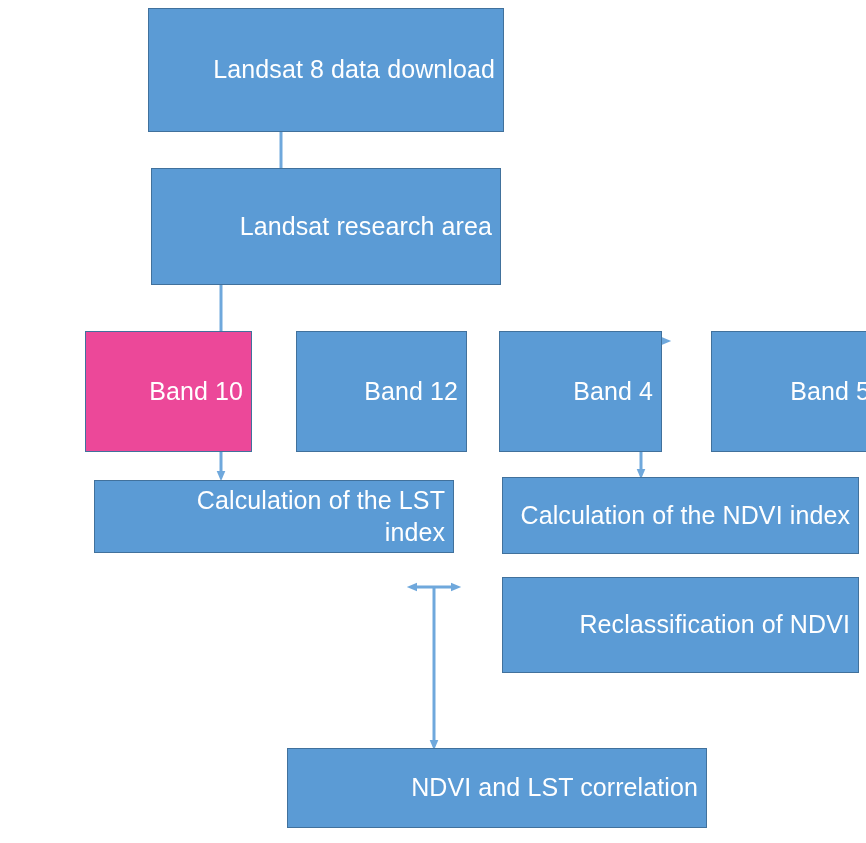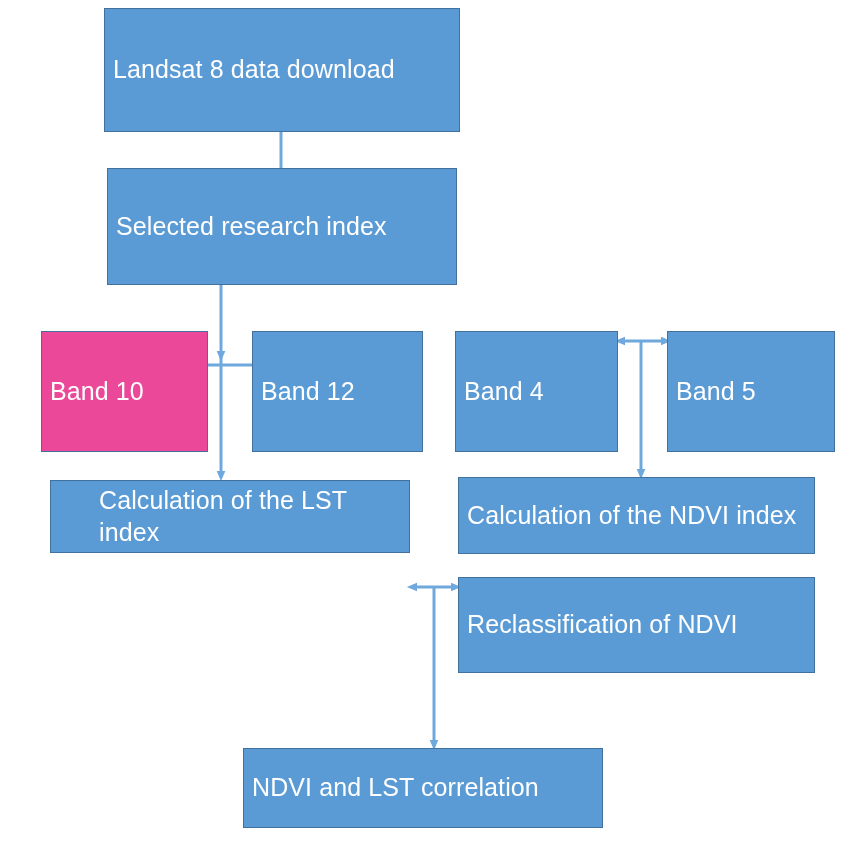--- a/index.html
+++ b/index.html
@@ -20,26 +20,27 @@
   }
   .node {
     position: absolute;
     box-sizing: border-box;
     background: #5B9BD5;
     border: 1px solid #41719C;
     color: #ffffff;
     display: flex;
     align-items: center;
     justify-content: center;
-    text-align: left;
+    text-align: right;
     line-height: 1.25;
     font-size: 25px;
     font-weight: 400;
     letter-spacing: 0.1px;
     padding: 2px 8px;
+    margin-left: 44px;
     -webkit-font-smoothing: antialiased;
   }
   .node .label {
     display: block;
     width: 100%;
   }
   .edge-layer {
     position: absolute;
     left: 0;
     top: 0;
@@ -94,21 +95,21 @@
     <g>
       <line x1="434" y1="587" x2="434" y2="745" stroke="#6FA8DC" stroke-width="3" marker-end="url(#arrow-end)"></line>
     </g>
   </svg>
 
   <div class="node" id="node-landsat-download" style="left: 104px; top: 8px; width: 356px; height: 124px; background: rgb(91, 155, 213); border-color: rgb(65, 113, 156); color: rgb(255, 255, 255);">
     <span class="label">Landsat 8 data download</span>
   </div>
 
   <div class="node" id="node-selected-research-area" style="left: 107px; top: 168px; width: 350px; height: 117px; background: rgb(91, 155, 213); border-color: rgb(65, 113, 156); color: rgb(255, 255, 255);">
-    <span class="label">Selected research index</span>
+    <span class="label">Landsat research area</span>
   </div>
 
   <div class="node" id="node-band-10" style="left: 41px; top: 331px; width: 167px; height: 121px; background: #ec4899; border-color: rgb(65, 113, 156); color: rgb(255, 255, 255);">
     <span class="label">Band 10</span>
   </div>
 
   <div class="node" id="node-band-11" style="left: 252px; top: 331px; width: 171px; height: 121px; background: rgb(91, 155, 213); border-color: rgb(65, 113, 156); color: rgb(255, 255, 255);">
     <span class="label">Band 12</span>
   </div>
 
@@ -126,17 +127,17 @@
 
   <div class="node" id="node-ndvi-calculation" style="left: 458px; top: 477px; width: 357px; height: 77px; background: rgb(91, 155, 213); border-color: rgb(65, 113, 156); color: rgb(255, 255, 255);">
     <span class="label">Calculation of the NDVI index</span>
   </div>
 
 
   <div class="node" id="node-ndvi-reclassification" style="left: 458px; top: 577px; width: 357px; height: 96px; background: rgb(91, 155, 213); border-color: rgb(65, 113, 156); color: rgb(255, 255, 255);">
     <span class="label">Reclassification of NDVI</span>
   </div>
 
-  <div class="node" id="node-ndvi-lst-correlation" style="left: 243px; top: 748px; width: 360px; height: 80px; background: rgb(91, 155, 213); border-color: rgb(65, 113, 156); color: rgb(255, 255, 255);">
+  <div class="node" id="node-ndvi-lst-correlation" style="left: 243px; top: 748px; width: 420px; height: 80px; background: rgb(91, 155, 213); border-color: rgb(65, 113, 156); color: rgb(255, 255, 255);">
     <span class="label">NDVI and LST correlation</span>
   </div>
 
 </div>
 
 </body></html>

